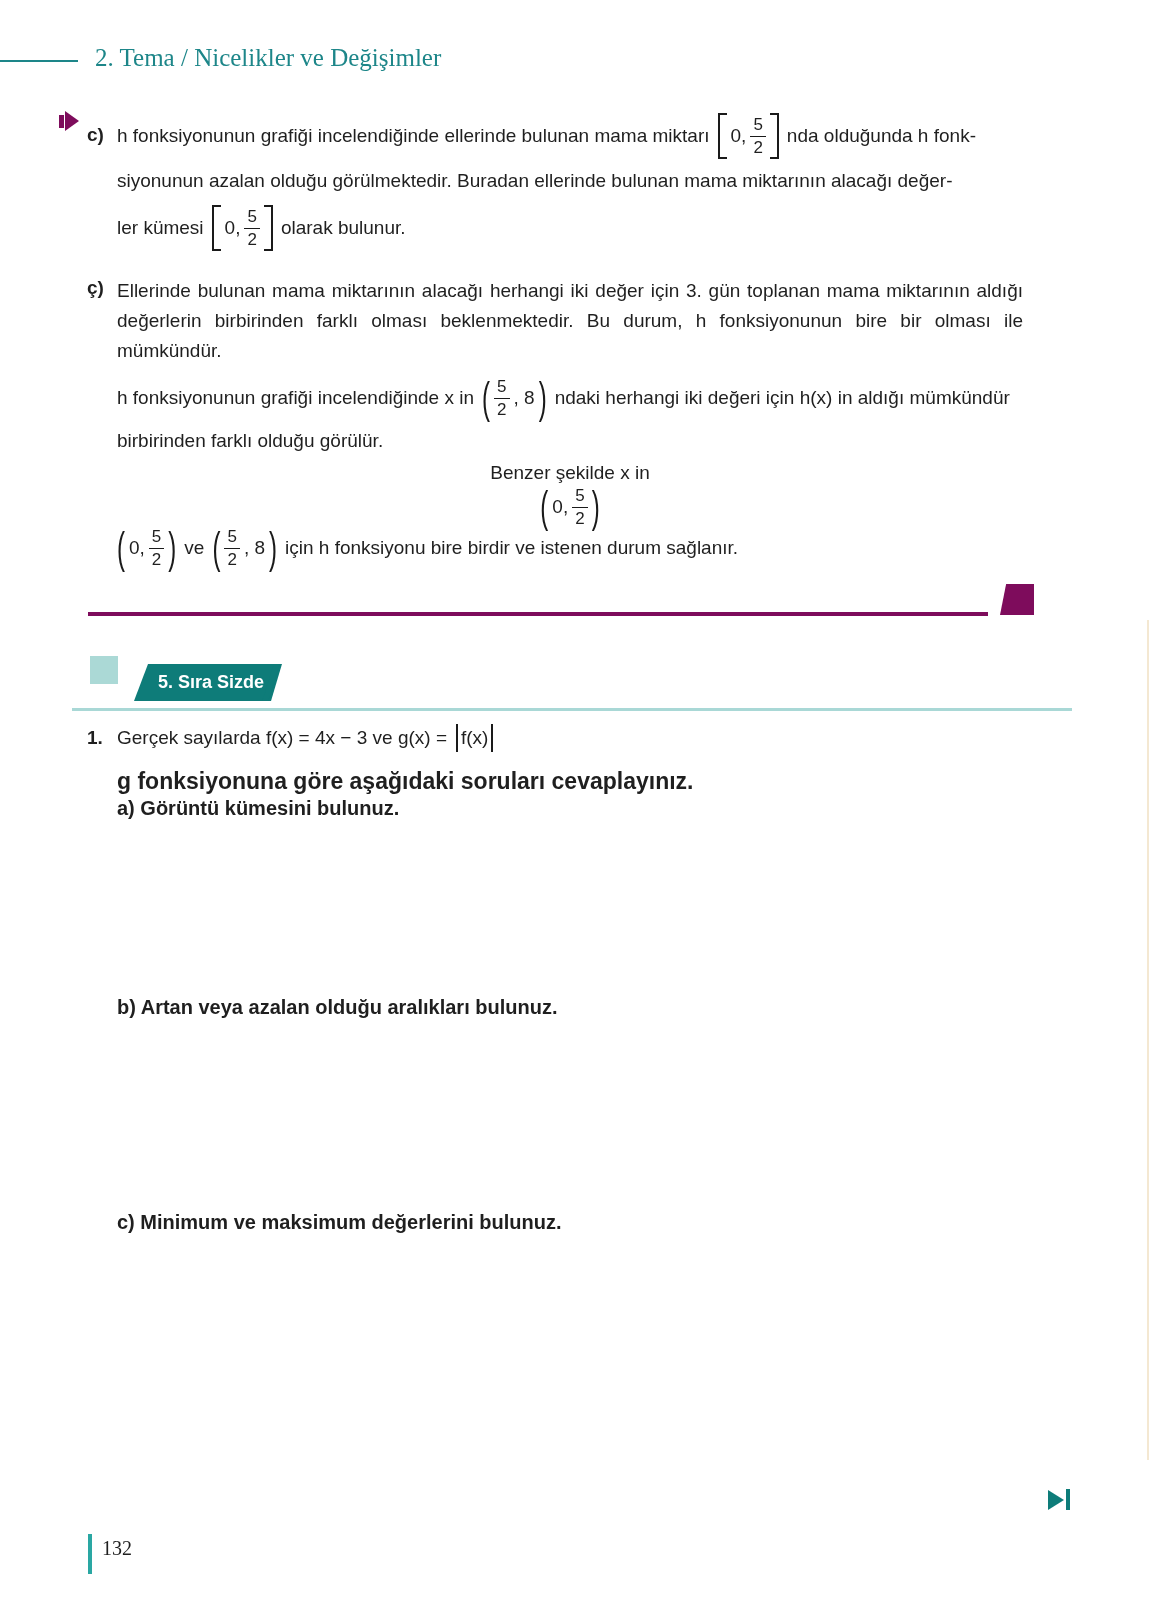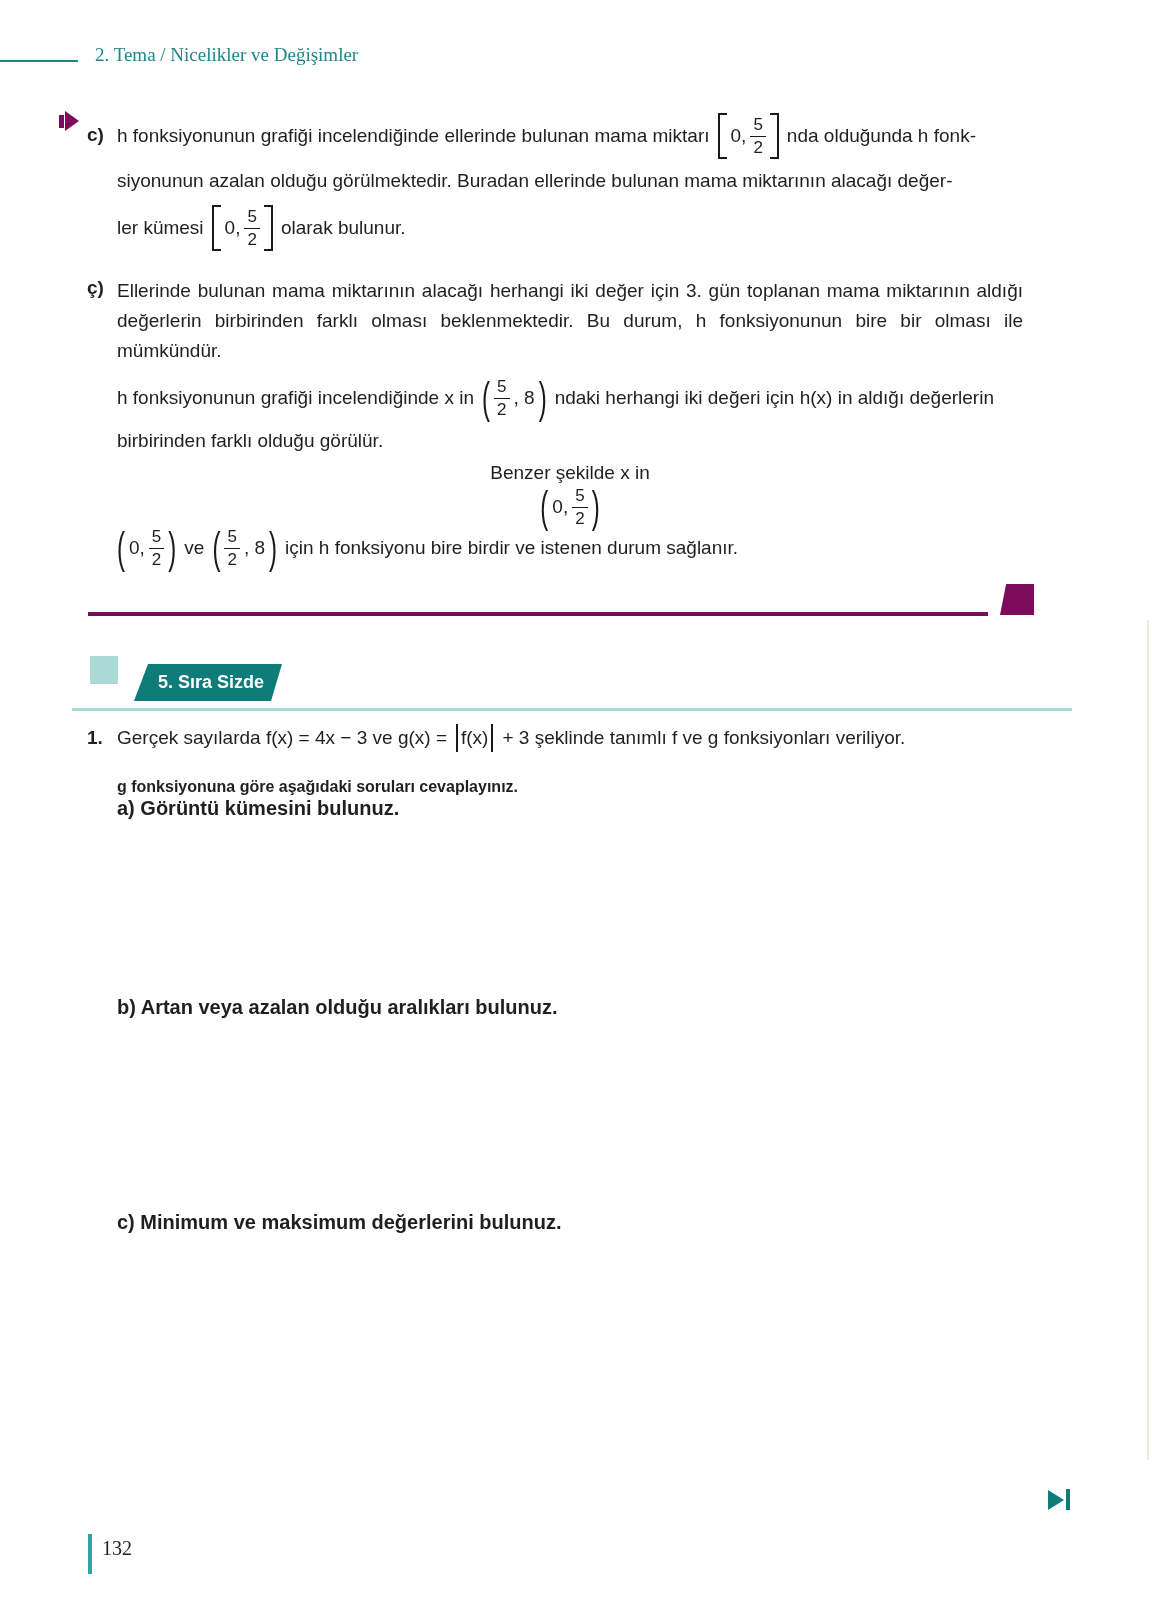--- a/index.html
+++ b/index.html
@@ -4,21 +4,21 @@
 <style>
   html,body { margin:0; padding:0; background:#ffffff; }
   .page {
     position:relative; width:1152px; height:1624px; background:#ffffff;
     font-family:"Liberation Sans", sans-serif; color:#1f1f1f; overflow:hidden;
   }
   
   .hdr-rule { position:absolute; left:0; top:60px; width:78px; height:2px; background:#1d8689; }
   .hdr-title {
     position:absolute; left:95px; top:44px;
-    font-family:"Liberation Serif", serif; font-size:19px; color:#1d8689;
+    font-family:"Liberation Serif", serif; font-size:25px; color:#1d8689;
   }
   
   .marker { position:absolute; left:59px; top:111px; display:flex; align-items:center; }
   .marker .bar { width:5px; height:13px; background:#7e0c5c; margin-right:1px; }
   .marker .tri { width:0; height:0; border-left:14px solid #7e0c5c; border-top:10px solid transparent; border-bottom:10px solid transparent; }
   
   .sol-item { position:absolute; left:117px; width:906px; font-size:19px; }
   .sol-label { position:absolute; left:-30px; font-weight:bold; }
   .mrow { display:flex; align-items:center; white-space:nowrap; }
   .jpara { text-align:justify; line-height:30px; width:906px; }
@@ -45,21 +45,21 @@
     clip-path:polygon(14px 0, 100% 0, calc(100% - 11px) 100%, 0 100%);
     display:flex; align-items:center; justify-content:center;
     color:#ffffff; font-weight:bold; font-size:18px; padding-left:6px; box-sizing:border-box;
   }
   .tab-stripe { position:absolute; left:268px; top:664px; width:6px; height:37px; background:#0e7c79; transform:skewX(-17deg); }
   .tab-rule { position:absolute; left:72px; top:708px; width:1000px; height:3px; background:#a9d8d6; }
   
   .q-block { position:absolute; left:117px; top:716px; width:906px; font-size:19px; }
   .q-num { position:absolute; left:-30px; top:11px; font-weight:bold; }
   .q-intro { height:44px; }
-  .q-directive { font-weight:bold; margin-top:18px; font-size:16px; }
+  .q-directive { font-weight:bold; margin-top:8px; font-size:23px; }
   .sub-q { position:absolute; left:117px; font-weight:bold; font-size:20px; }
   .sub-a { top:797px; } .sub-b { top:996px; } .sub-c { top:1211px; }
   
   .skip { position:absolute; left:1048px; top:1489px; display:flex; align-items:center; }
   .skip .tri { width:0; height:0; border-left:16px solid #0e7c79; border-top:10px solid transparent; border-bottom:10px solid transparent; }
   .skip .bar { width:4px; height:21px; background:#0e7c79; margin-left:2px; }
   .edge-line { position:absolute; left:1147px; top:620px; width:2px; height:840px; background:#f4e8d2; }
   .foot-bar { position:absolute; left:88px; top:1534px; width:4px; height:40px; background:#2aa7a3; }
   .foot-num { position:absolute; left:102px; top:1537px; font-family:"Liberation Serif", serif; font-size:20px; color:#1f1f1f; }
 </style>
@@ -120,21 +120,21 @@
         <span class="paren">(</span>
         <span class="ivl-body">
           <span class="frac">
             <span class="num">5</span>
             <span class="den">2</span>
           </span>
           <span>, 8</span>
         </span>
         <span class="paren">)</span>
       </span>
-      <span>ndaki herhangi iki değeri için h(x) in aldığı değerlerin</span>
+      <span>ndaki herhangi iki değeri için h(x) in aldığı mümkündür</span>
     </div>
     <div class="plain" style="margin-top:4px;">birbirinden farklı olduğu görülür.</div>
     <div class="mrow" style="height:52px; margin-top:8px;flex-direction:column;">
       <span>Benzer şekilde x in</span>
       <span class="ivl">
         <span class="paren">(</span>
         <span class="ivl-body">
           <span>0,</span>
           <span class="frac">
             <span class="num">5</span>
@@ -184,21 +184,20 @@
 
   <div class="q-block">
     <span class="q-num">1.</span>
     <div class="mrow q-intro">
       <span>Gerçek sayılarda f(x) = 4x − 3 ve g(x) =</span>
       <span class="abs">
         <span class="abar"></span>
         <span>f(x)</span>
         <span class="abar"></span>
       </span>
-      <span>+ 3 şeklinde tanımlı f ve g fonksiyonları veriliyor.</span>
     </div>
     <div class="q-directive">g fonksiyonuna göre aşağıdaki soruları cevaplayınız.</div>
   </div>
   <div class="sub-q sub-a">a) Görüntü kümesini bulunuz.</div>
   <div class="sub-q sub-b">b) Artan veya azalan olduğu aralıkları bulunuz.</div>
   <div class="sub-q sub-c">c) Minimum ve maksimum değerlerini bulunuz.</div>
 
   <div class="skip">
     <span class="tri"></span>
     <span class="bar"></span>

